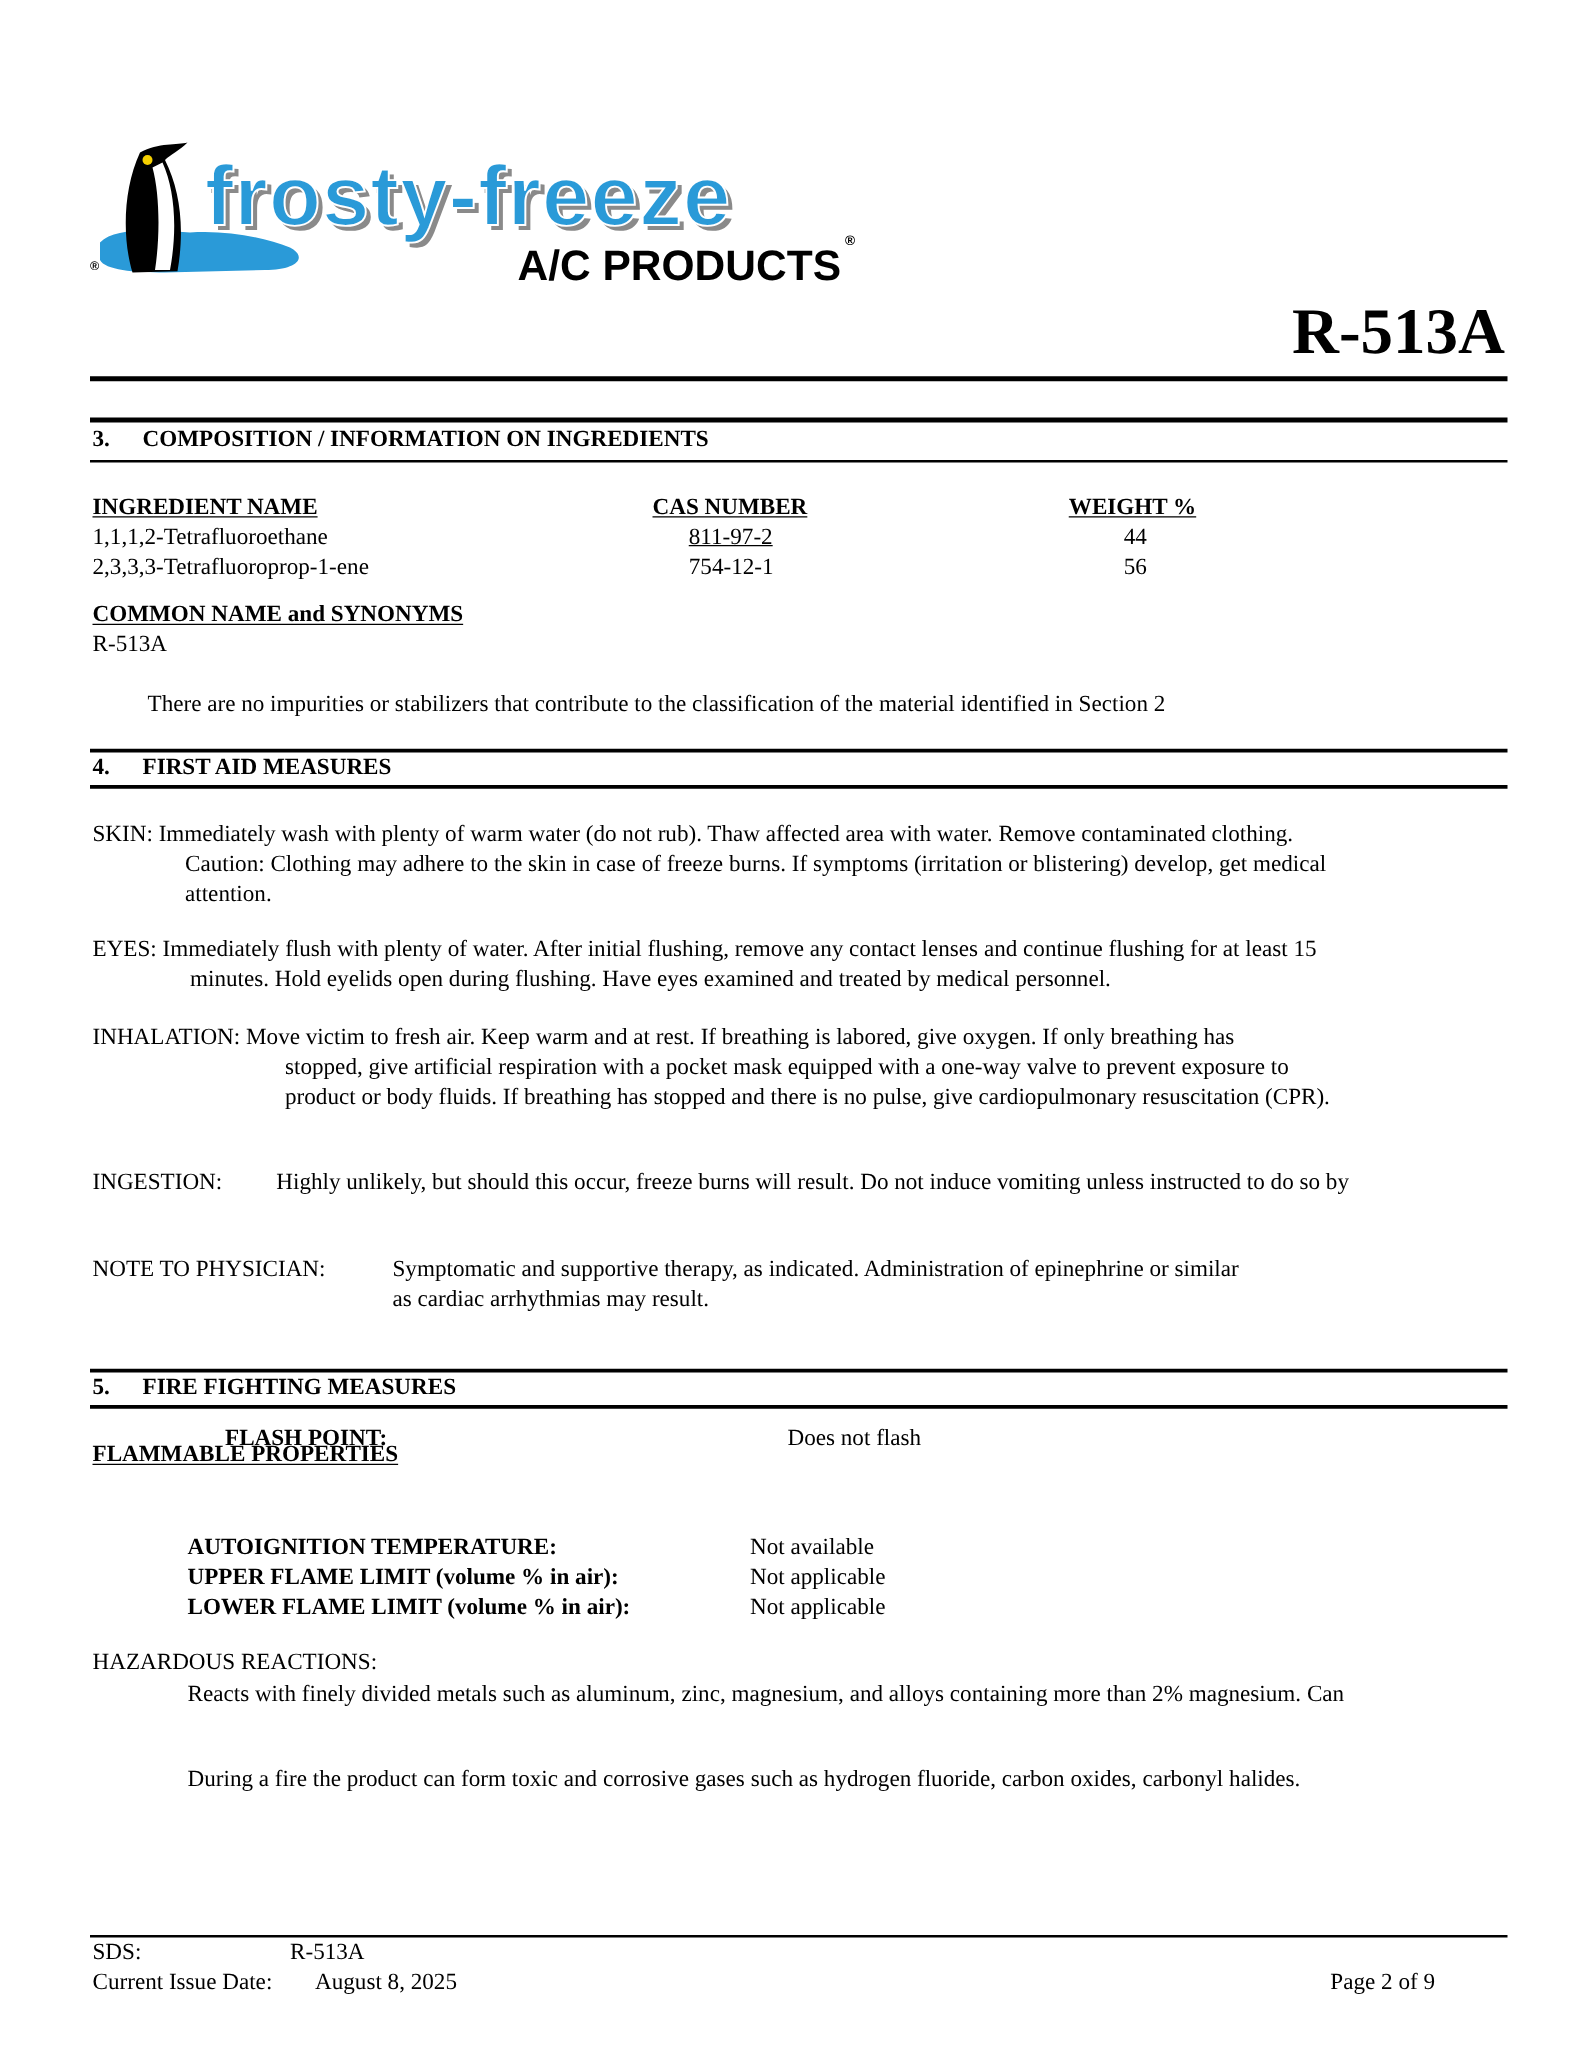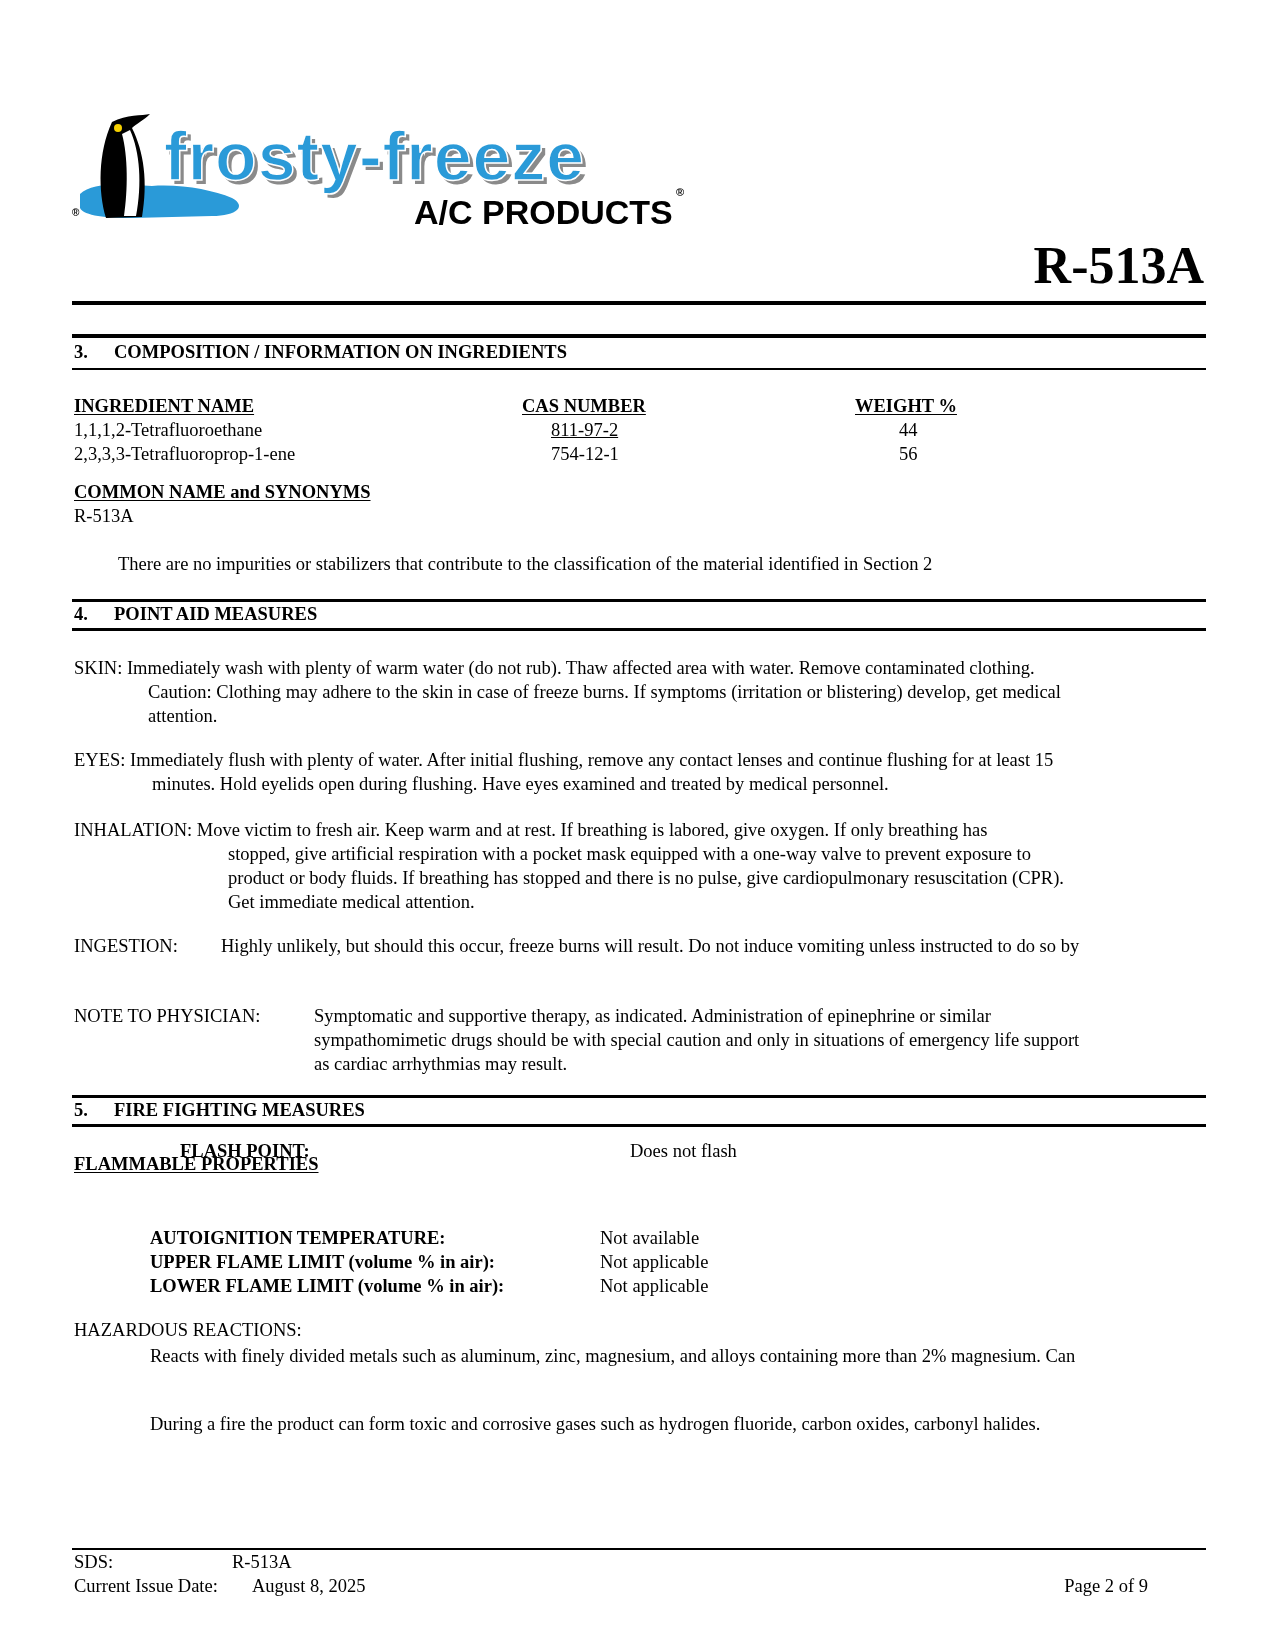--- a/index.html
+++ b/index.html
@@ -82,21 +82,21 @@
     <div class="col" style="left:899px;top:444px;">56</div>
   </div>
 </div>
 
 <div class="col hdr" style="left:74px;top:482px;">COMMON NAME and SYNONYMS</div>
 <div class="col" style="left:74px;top:506px;">R-513A</div>
 <div class="col" style="left:74px;top:554px;margin-left:44px;">There are no impurities or stabilizers that contribute to the classification of the material identified in Section 2</div>
 
 <div class="rule-thick" style="top:599px;height:3px;"></div>
 <div class="sec-title" style="top:604px;">
-  <span class="num">4.</span><span>POINT AID MEASURES</span>
+  <span class="num">4.</span><span>FIRST AID MEASURES</span>
 </div>
 <div class="rule-thick" style="top:628px;height:3px;"></div>
 
 <div class="para" style="top:656px;">
   <span class="bold">SKIN:</span>
   <span>Immediately wash with plenty of warm water (do not rub). Thaw affected area with water. Remove contaminated clothing.</span>
   <span class="hang" style="padding-left:74px;">Caution: Clothing may adhere to the skin in case of freeze burns. If symptoms (irritation or blistering) develop, get medical</span>
   <span class="hang" style="padding-left:74px;">attention.</span>
 </div>
 
@@ -104,30 +104,28 @@
   <span class="bold">EYES:</span>
   <span>Immediately flush with plenty of water. After initial flushing, remove any contact lenses and continue flushing for at least 15</span>
   <span class="hang" style="padding-left:78px;">minutes. Hold eyelids open during flushing. Have eyes examined and treated by medical personnel.</span>
 </div>
 
 <div class="para" style="top:818px;">
   <span class="bold">INHALATION:</span>
   <span>Move victim to fresh air. Keep warm and at rest. If breathing is labored, give oxygen. If only breathing has</span>
   <span class="hang" style="padding-left:154px;">stopped, give artificial respiration with a pocket mask equipped with a one-way valve to prevent exposure to</span>
   <span class="hang" style="padding-left:154px;">product or body fluids. If breathing has stopped and there is no pulse, give cardiopulmonary resuscitation (CPR).</span>
-  <span class="hang" style="padding-left:154px;">Get immediate medical attention.</span>
 </div>
 
 <div class="para" style="top:934px;">
   <span class="bold" style="display:inline-block;width:147px;">INGESTION:</span><span>Highly unlikely, but should this occur, freeze burns will result. Do not induce vomiting unless instructed to do so by</span>
 </div>
 
 <div class="para" style="top:1004px;">
   <span class="bold" style="display:inline-block;width:240px;">NOTE TO PHYSICIAN:</span><span>Symptomatic and supportive therapy, as indicated. Administration of epinephrine or similar</span>
-  <span class="hang" style="padding-left:240px;">sympathomimetic drugs should be with special caution and only in situations of emergency life support</span>
   <span class="hang" style="padding-left:240px;">as cardiac arrhythmias may result.</span>
 </div>
 
 <div class="rule-thick" style="top:1095px;height:3px;"></div>
 <div class="sec-title" style="top:1100px;">
   <span class="num">5.</span><span>FIRE FIGHTING MEASURES</span>
 </div>
 <div class="rule-thick" style="top:1124px;height:3px;"></div>
 
 <div class="col hdr" style="left:74px;top:1154px;">FLAMMABLE PROPERTIES</div>

